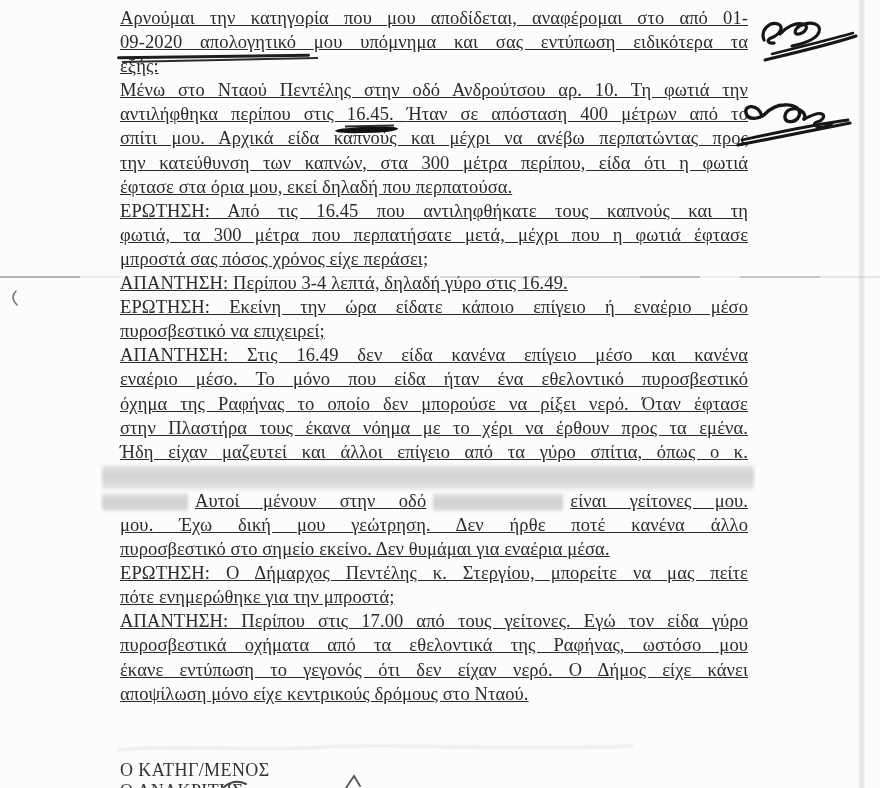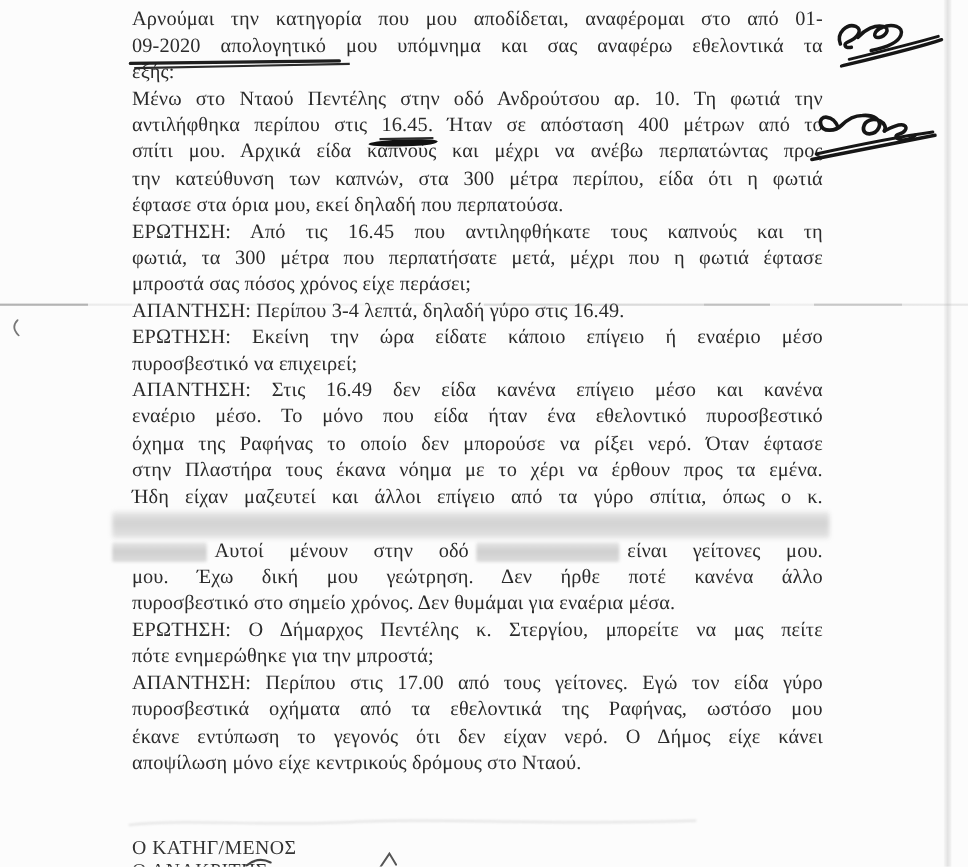--- a/index.html
+++ b/index.html
@@ -10,21 +10,21 @@
   }
   
   .edge-shade{position:absolute;top:0;left:858px;width:7px;height:100%;
     background:linear-gradient(90deg,rgba(0,0,0,.02),rgba(0,0,0,.10),rgba(0,0,0,.03));}
   
   .doc{
     position:absolute;left:120px;top:6px;width:628px;
     font-size:18.5px;line-height:24.1px;color:#2b2b2b;
     letter-spacing:.1px;
   }
-  .doc-line{height:24.1px;white-space:normal;}
+  .doc-line{height:24.1px;white-space:normal;text-decoration:underline;}
   .doc-line.just{text-align:justify;text-align-last:justify;}
   
   .redact{
     display:inline-block;height:18px;vertical-align:text-bottom;
     background:linear-gradient(180deg,#e6e6e6,#cfcfcf 45%,#dcdcdc);
     filter:blur(1.4px);border-radius:2px;margin:0 7px;
   }
   .redact.lead{margin-left:-18px;}
   .redact.band{
     display:block;height:25px;width:652px;margin:1px 0 0 -18px;
@@ -62,21 +62,21 @@
   .pen-mark path{fill:none;stroke-linecap:round;}
   .ghost{position:absolute;opacity:.14;filter:blur(1px);}
 </style>
 </head>
 <body>
 
 <div class="edge-shade"></div>
 
 <div class="doc">
     <div class="doc-line just"><span>Αρνούμαι την κατηγορία που μου αποδίδεται, αναφέρομαι στο από 01-</span></div>
-    <div class="doc-line just"><span class="u-date">09-2020 απολογητικό</span> <span> μου υπόμνημα και σας αναφέρω εθελοντικά τα</span></div>
+    <div class="doc-line just"><span class="u-date">09-2020 απολογητικό</span> <span> μου υπόμνημα και σας εντύπωση ειδικότερα τα</span></div>
     <div class="doc-line"><span>εξής:</span></div>
     <div class="doc-line just"><span>Μένω στο Νταού Πεντέλης στην οδό Ανδρούτσου αρ. 10. Τη φωτιά την</span></div>
     <div class="doc-line just"><span>αντιλήφθηκα περίπου στις </span> <span class="u-time">16.45.</span> <span> Ήταν σε απόσταση 400 μέτρων από το</span></div>
     <div class="doc-line just"><span>σπίτι μου. Αρχικά είδα καπνούς και μέχρι να ανέβω περπατώντας προς</span></div>
     <div class="doc-line just"><span>την κατεύθυνση των καπνών, στα 300 μέτρα περίπου, είδα ότι η φωτιά</span></div>
     <div class="doc-line"><span>έφτασε στα όρια μου, εκεί δηλαδή που περπατούσα.</span></div>
     <div class="doc-line just"><span>ΕΡΩΤΗΣΗ: Από τις 16.45 που αντιληφθήκατε τους καπνούς και τη</span></div>
     <div class="doc-line just"><span>φωτιά, τα 300 μέτρα που περπατήσατε μετά, μέχρι που η φωτιά έφτασε</span></div>
     <div class="doc-line"><span>μπροστά σας πόσος χρόνος είχε περάσει;</span></div>
     <div class="doc-line"><span>ΑΠΑΝΤΗΣΗ: Περίπου 3-4 λεπτά, δηλαδή γύρο στις 16.49.</span></div>
@@ -85,21 +85,21 @@
     <div class="doc-line just"><span>ΑΠΑΝΤΗΣΗ: Στις 16.49 δεν είδα κανένα επίγειο μέσο και κανένα</span></div>
     <div class="doc-line just"><span>εναέριο μέσο. Το μόνο που είδα ήταν ένα εθελοντικό πυροσβεστικό</span></div>
     <div class="doc-line just"><span>όχημα της Ραφήνας το οποίο δεν μπορούσε να ρίξει νερό. Όταν έφτασε</span></div>
     <div class="doc-line just"><span>στην Πλαστήρα τους έκανα νόημα με το χέρι να έρθουν προς τα εμένα.</span></div>
     <div class="doc-line just"><span>Ήδη είχαν μαζευτεί και άλλοι επίγειο από τα γύρο σπίτια, όπως ο κ.</span></div>
     <div class="doc-line">
       <span class="redact band" style="width: 652px;"></span>
     </div>
     <div class="doc-line just"><span class="redact lead" style="width: 86px;"></span><span>Αυτοί μένουν στην οδό</span><span class="redact" style="width: 130px;"></span><span>είναι γείτονες μου.</span></div>
     <div class="doc-line just"><span>μου. Έχω δική μου γεώτρηση. Δεν ήρθε ποτέ κανένα άλλο</span></div>
-    <div class="doc-line"><span>πυροσβεστικό στο σημείο χρόνος. Δεν θυμάμαι για εναέρια μέσα.</span></div>
+    <div class="doc-line"><span>πυροσβεστικό στο σημείο εκείνο. Δεν θυμάμαι για εναέρια μέσα.</span></div>
     <div class="doc-line just"><span>ΕΡΩΤΗΣΗ: Ο Δήμαρχος Πεντέλης κ. Στεργίου, μπορείτε να μας πείτε</span></div>
     <div class="doc-line"><span>πότε ενημερώθηκε για την μπροστά;</span></div>
     <div class="doc-line just"><span>ΑΠΑΝΤΗΣΗ: Περίπου στις 17.00 από τους γείτονες. Εγώ τον είδα γύρο</span></div>
     <div class="doc-line just"><span>πυροσβεστικά οχήματα από τα εθελοντικά της Ραφήνας, ωστόσο μου</span></div>
     <div class="doc-line just"><span>έκανε εντύπωση το γεγονός ότι δεν είχαν νερό. Ο Δήμος είχε κάνει</span></div>
     <div class="doc-line"><span>αποψίλωση μόνο είχε κεντρικούς δρόμους στο Νταού.</span></div>
   </div>
 
 <div class="crease"></div>
 

